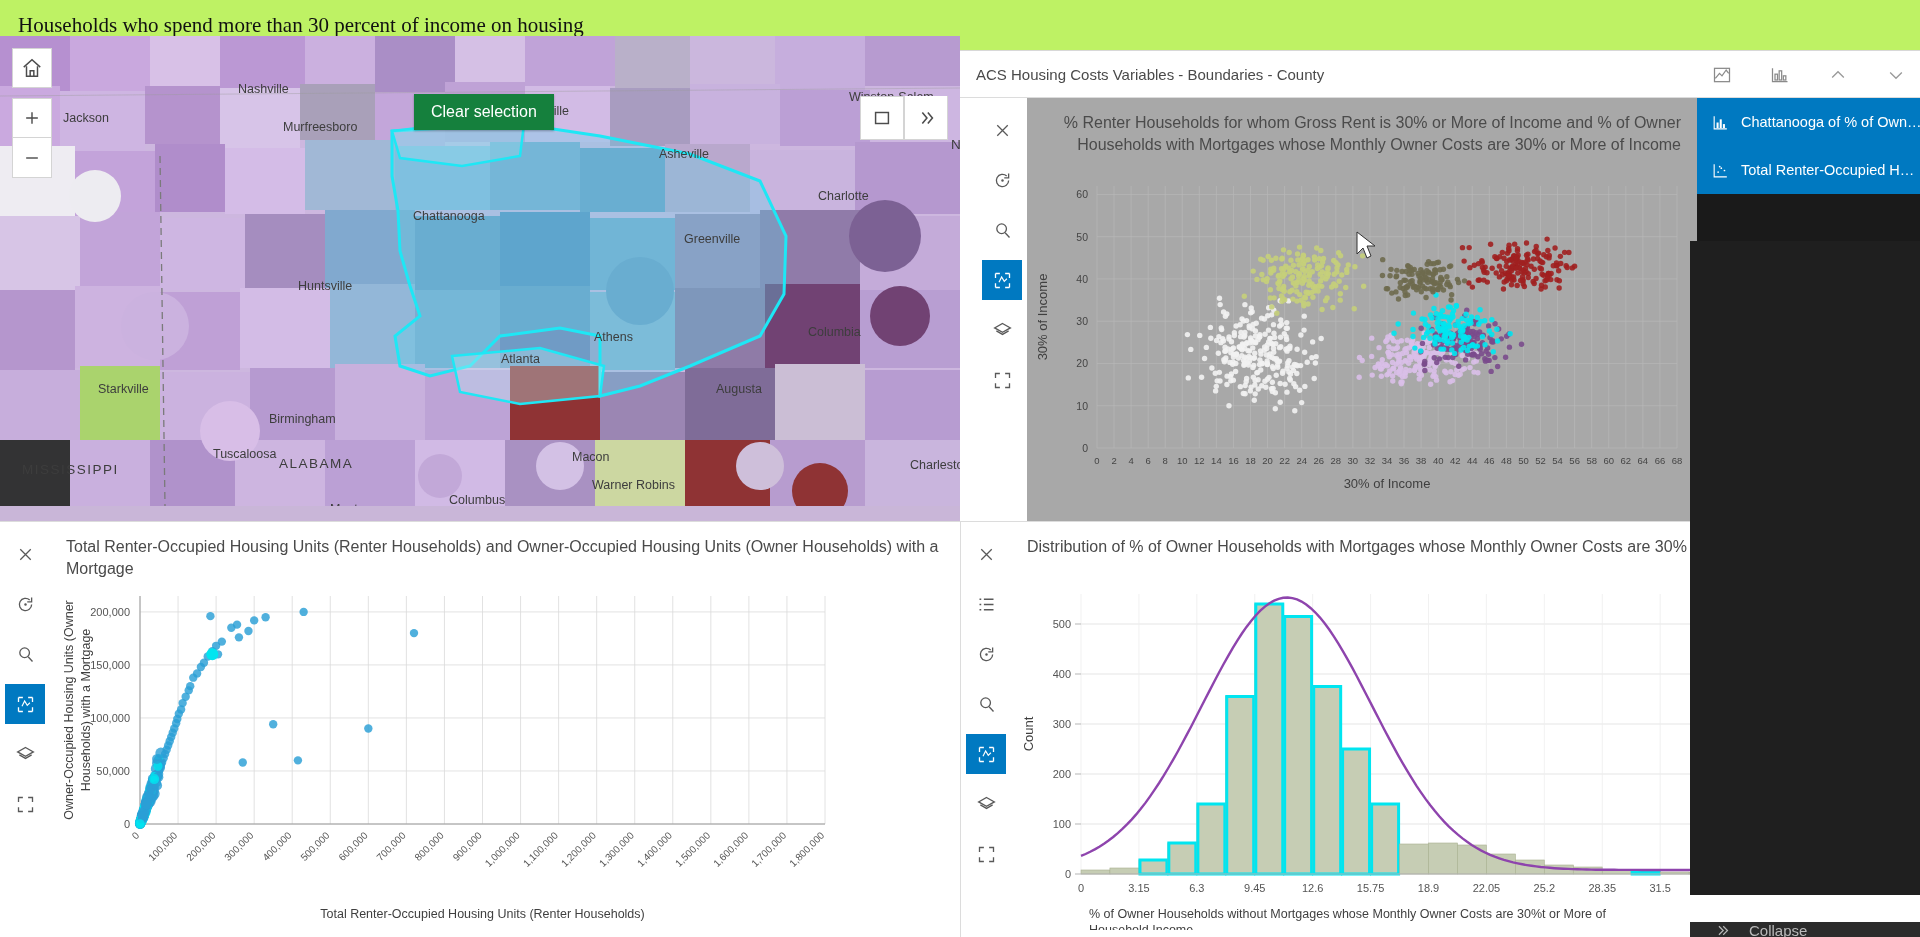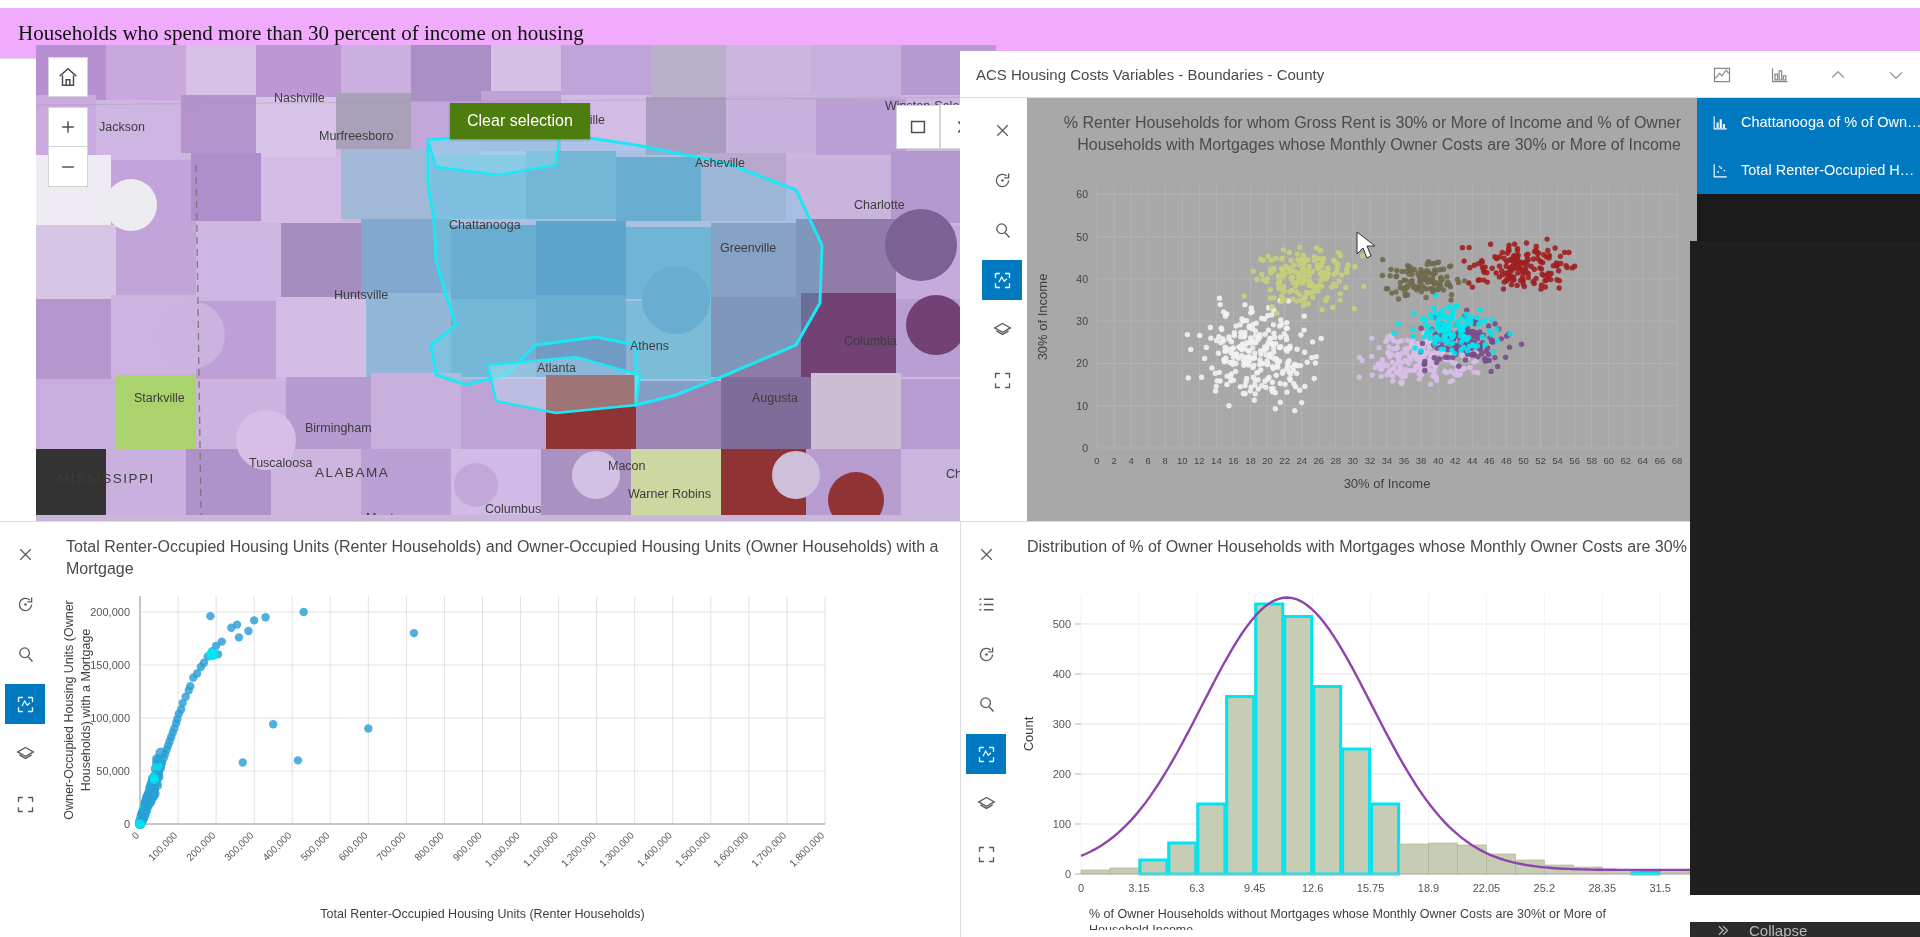--- a/index.html
+++ b/index.html
@@ -6,29 +6,29 @@
   html, body {
     width: 1920px; height: 937px;
     font-family: "Liberation Sans", sans-serif;
     overflow: hidden; background: #fff;
   }
   #app { position: relative; width: 1920px; height: 937px; }
 
   
   .page-title {
     position: absolute; left: 0; top: 0; width: 1920px; height: 51px;
-    background: #f0abfc; border-bottom: 1px solid #d8d8d8;
+    background: #bef264; border-bottom: 1px solid #d8d8d8;
     display: flex; align-items: center; padding-left: 18px;
-    font-family: "Liberation Serif", serif; font-size: 21px; color: #111; margin-top: 8px;
+    font-family: "Liberation Serif", serif; font-size: 21px; color: #111;
   }
 
   
   .map-panel {
-    position: absolute; left: 0; top: 45px; width: 960px; height: 594px;
-    overflow: hidden; background: #c9b6d8; margin-left: 36px;
+    position: absolute; left: 0; top: 36px; width: 960px; height: 594px;
+    overflow: hidden; background: #c9b6d8;
   }
   .map-canvas { position: absolute; inset: 0; }
   .map-attrib {
     position: absolute; left: 0; bottom: 0; width: 960px; height: 21px;
     background: rgba(255,255,255,0.78); font-size: 11.5px; color: #222;
     display: flex; align-items: center; justify-content: space-between;
     padding: 0 10px 0 6px; white-space: nowrap; overflow: hidden; text-align: right;
   }
   .map-attrib .powered { color: #333; }
 
@@ -36,21 +36,21 @@
   .map-btn {
     width: 40px; height: 40px; background: #fff; border: 1px solid #d4d4d4;
     display: flex; align-items: center; justify-content: center;
     color: #4c4c4c; cursor: pointer;
   }
   .map-btn + .map-btn { border-top: none; }
   .map-nav .grp2 { margin-top: 10px; }
 
   .clear-sel {
     position: absolute; left: 414px; top: 58px;
-    background: #4d7c0f; color: #fff; font-size: 16px;
+    background: #15803d; color: #fff; font-size: 16px;
     padding: 9px 17px; cursor: pointer; white-space: nowrap;
     box-shadow: 0 1px 2px rgba(0,0,0,.3);
   }
   .map-topright { position: absolute; right: 12px; top: 60px; display: flex; }
   .map-topright .map-btn { width: 44px; height: 44px; }
 
   
   .tr-panel {
     position: absolute; left: 960px; top: 51px; width: 960px; height: 470px;
     background: #fff;

